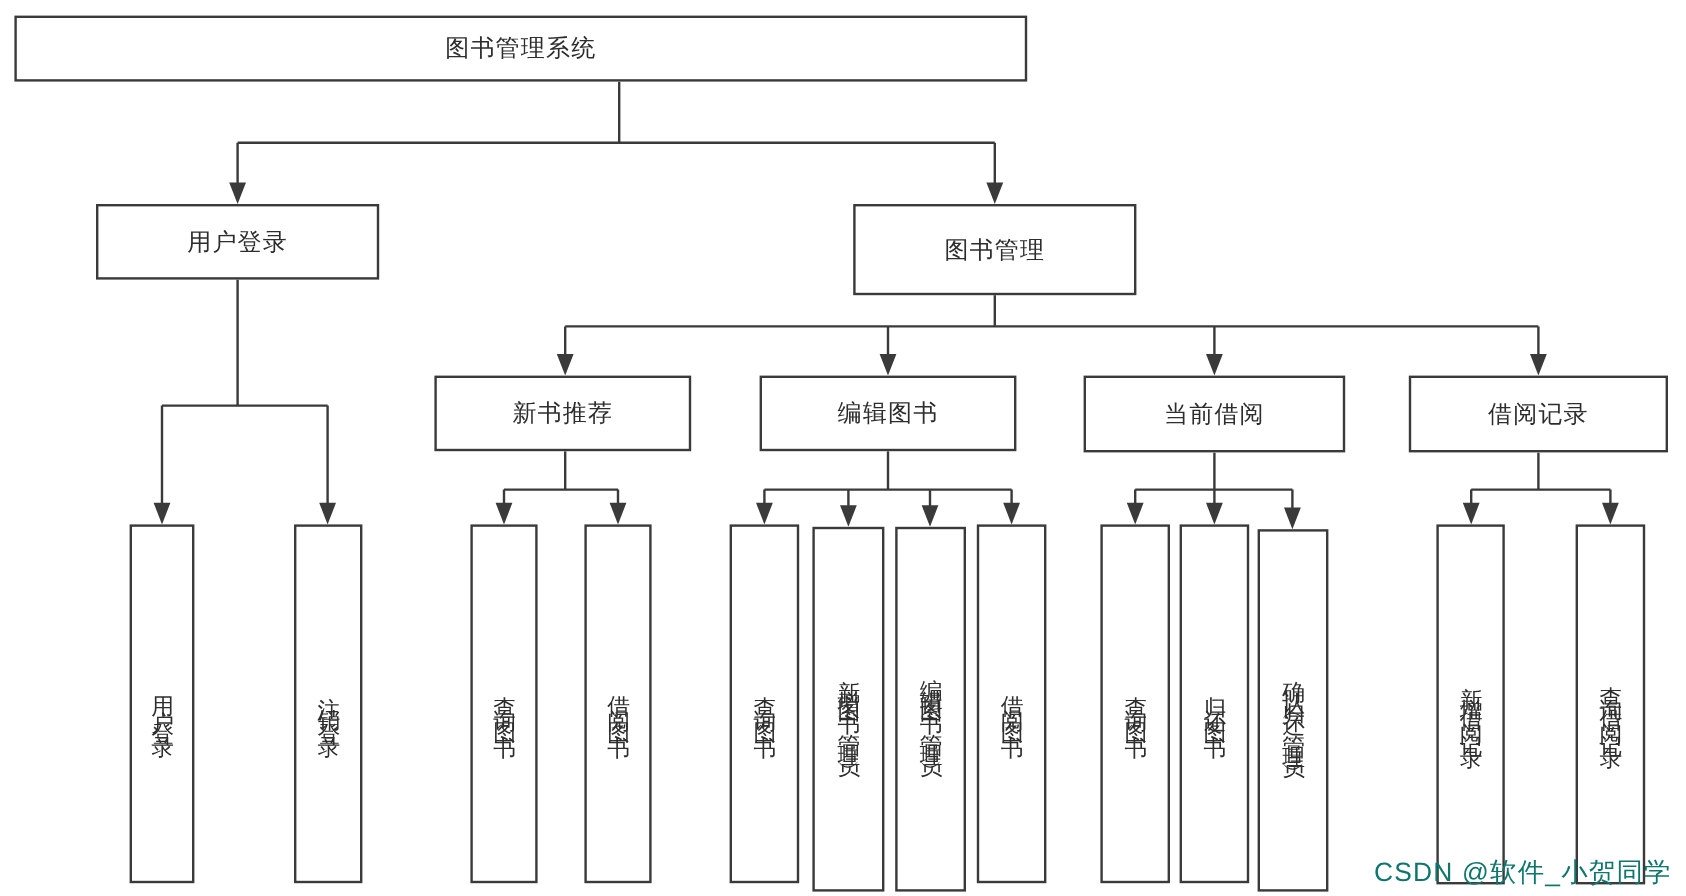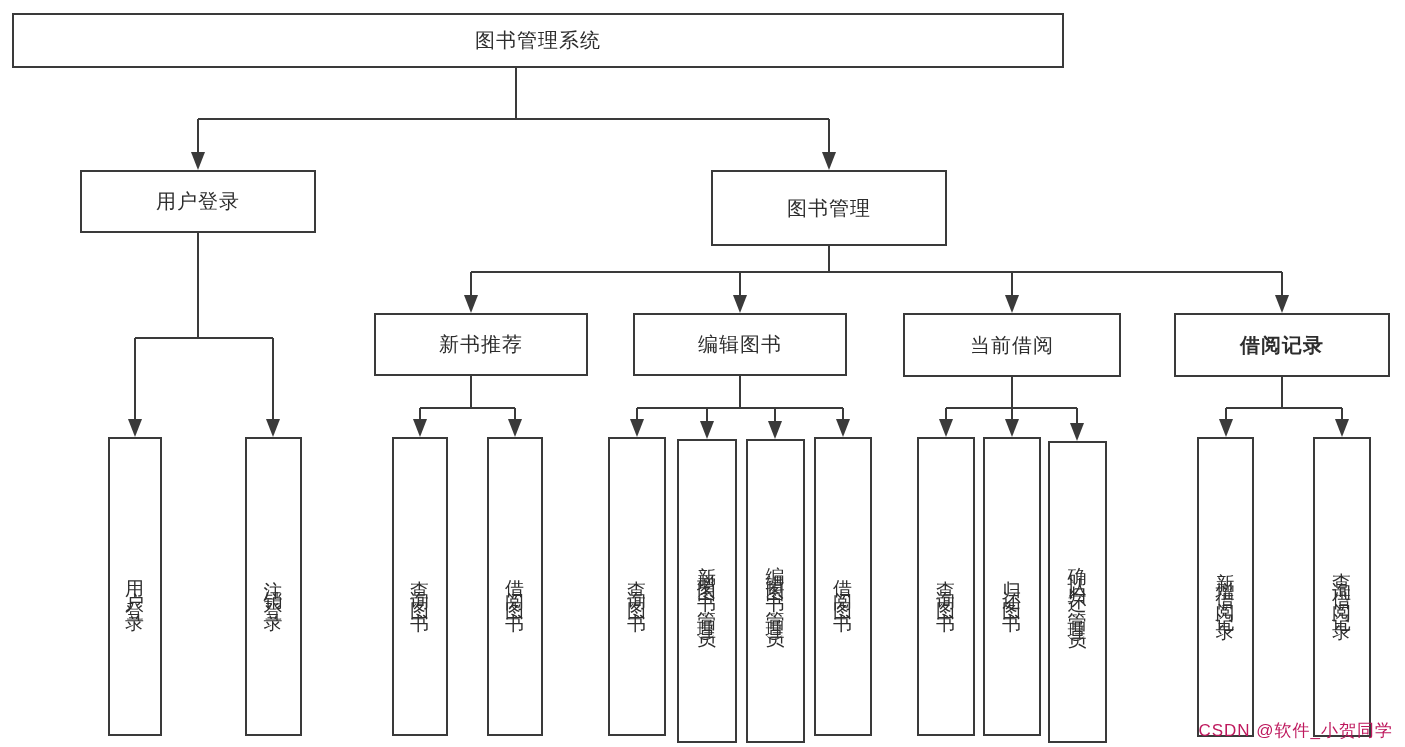--- a/index.html
+++ b/index.html
@@ -44,22 +44,22 @@
     letter-spacing: 11px;
     line-height: 1;
   }
   .root-node {
     font-size: 20px;
   }
   #watermark {
     position: absolute;
     right: 12px;
     bottom: 5px;
-    font-size: 17px;
-    color: #be185d;
+    font-size: 22px;
+    color: #0f766e;
     letter-spacing: 1px;
     z-index: 3;
   }
   .stroke {
     stroke: #3a3a3a;
     stroke-width: 2;
     fill: none;
   }
   .arrowhead {
     fill: #3a3a3a;
@@ -114,29 +114,29 @@
       <polygon class="arrowhead" points="1070,423 1084,423 1077,441"></polygon>
     </g>
 
     <g>
       <path class="stroke" d="M1282 377 V408 M1226 408 H1342 M1226 408 V420 M1342 408 V420"></path>
       <polygon class="arrowhead" points="1219,419 1233,419 1226,437"></polygon>
       <polygon class="arrowhead" points="1335,419 1349,419 1342,437"></polygon>
     </g>
   </svg>
 
-  <div class="node h-node root-node" style="left:12px; top:13px; width:1052px; height:55px;">图书管理系统</div>
+  <div class="node h-node root-node" style="left:12px; top:13px; width:844px; height:55px;">图书管理系统</div>
 
   <div class="node h-node" style="left:80px; top:170px; width:236px; height:63px;">用户登录</div>
   <div class="node h-node" style="left:711px; top:170px; width:236px; height:76px;">图书管理</div>
 
-  <div class="node h-node" style="left:374px; top:313px; width:214px; height:63px;">新书推荐</div>
+  <div class="node h-node" style="left:362px; top:313px; width:214px; height:63px;">新书推荐</div>
   <div class="node h-node" style="left:633px; top:313px; width:214px; height:63px;">编辑图书</div>
   <div class="node h-node" style="left:903px; top:313px; width:218px; height:64px;">当前借阅</div>
-  <div class="node h-node" style="left:1174px; top:313px; width:216px; height:64px;font-weight:bold;">借阅记录</div>
+  <div class="node h-node" style="left:1174px; top:313px; width:216px; height:64px;">借阅记录</div>
 
   <div class="node v-node" style="left:108px; top:437px; width:54px; height:299px;">用户登录</div>
   <div class="node v-node" style="left:245px; top:437px; width:57px; height:299px;">注销登录</div>
 
   <div class="node v-node" style="left:392px; top:437px; width:56px; height:299px;">查询图书</div>
   <div class="node v-node" style="left:487px; top:437px; width:56px; height:299px;">借阅图书</div>
 
   <div class="node v-node" style="left:608px; top:437px; width:58px; height:299px;">查询图书</div>
   <div class="node v-node" style="left:677px; top:439px; width:60px; height:304px; letter-spacing:9px;">新增图书（管理员）</div>
   <div class="node v-node" style="left:746px; top:439px; width:59px; height:304px; letter-spacing:9px;">编辑图书（管理员）</div>

